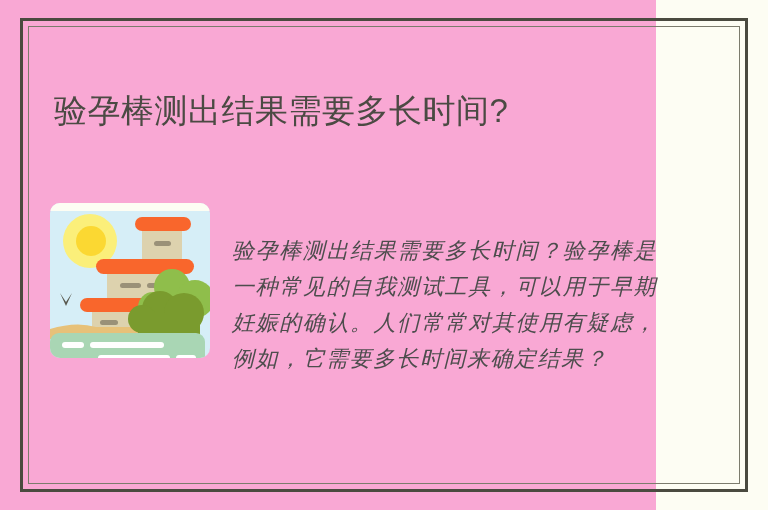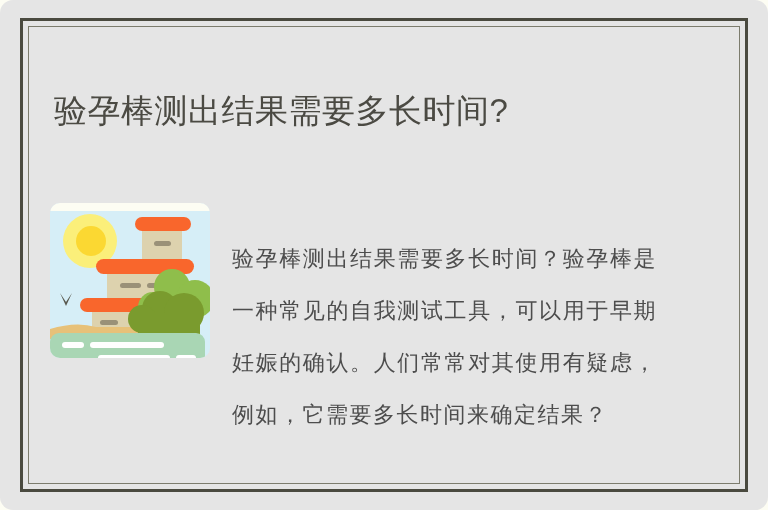--- a/index.html
+++ b/index.html
@@ -9,25 +9,24 @@
   body {
     width: 768px;
     height: 510px;
     background: #fdfdf3;
     font-family: "Liberation Sans", "DejaVu Sans", sans-serif;
     overflow: hidden;
   }
 
   .page {
     position: relative;
-    width: 768px;
+    width: 656px;
     height: 510px;
-    background: #e5e5e5;
+    background: #f9a8d4;
     box-sizing: border-box;
-    border-radius: 13px;
   }
 
   
   .frame-outer {
     position: absolute;
     left: 20px;
     top: 18px;
     width: 728px;
     height: 474px;
     border: 3px solid #4a4a3f;
@@ -76,25 +75,26 @@
   }
   .illus svg { display: block; width: 160px; height: 155px; }
 
   
   .body-text {
     position: absolute;
     left: 182px;
     top: 8px;
     width: 425px;
     font-size: 22px;
-    line-height: 52px;
+    line-height: 36px;
     color: #4d4d4d;
     letter-spacing: 1.5px;
     text-align: justify;
     font-family: "DejaVu Sans", "Liberation Sans", sans-serif;
+    font-style: italic;
     font-weight: 300;
   }
 </style>
 </head>
 <body>
 
 <div class="page">
 
   <div class="frame-outer"></div>
   <div class="frame-inner"></div>

